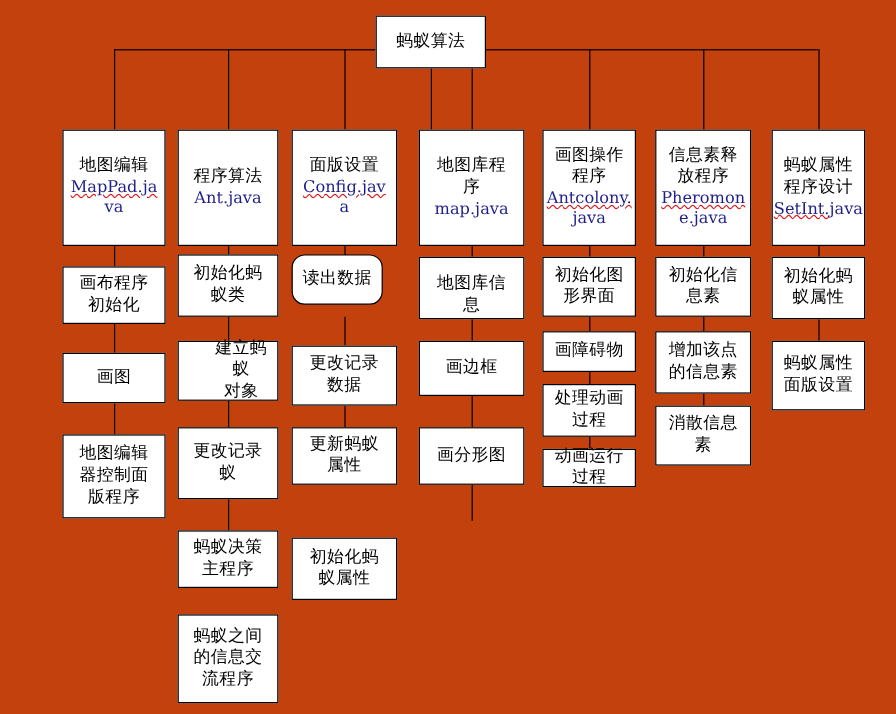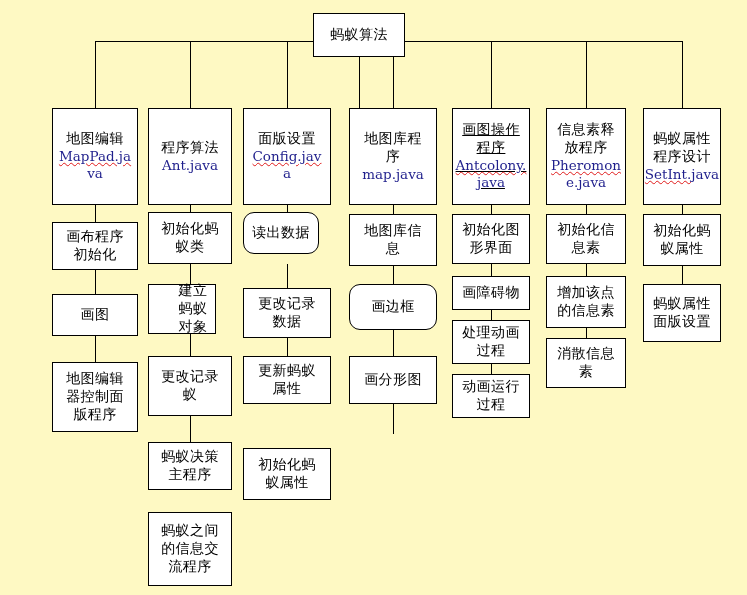--- a/index.html
+++ b/index.html
@@ -8,21 +8,21 @@
     padding: 0;
     background: #ffffff;
   }
   body {
     font-family: "DejaVu Sans", "Liberation Sans", sans-serif;
   }
   #canvas {
     position: relative;
     width: 747px;
     height: 595px;
-    background: #fef9c3;
+    background: #c2410c;
     overflow: hidden;
   }
   .node {
     position: absolute;
     box-sizing: border-box;
     border: 1px solid #000000;
     background: #ffffff;
     display: flex;
     flex-direction: column;
     align-items: center;
@@ -100,21 +100,21 @@
     <div class="node" style="left: 148px; top: 108px; width: 84px; height: 97px;">
       <div class="cn">程序算法</div>
       <div class="code">Ant.java</div>
     </div>
     <div class="edge v" style="left: 190px; top: 205px; height: 7px;"></div>
     <div class="node" style="left: 148px; top: 212px; width: 84px; height: 52px;">
       <div class="cn">初始化蚂
 蚁类</div>
     </div>
     <div class="edge v" style="left: 190px; top: 264px; height: 20px;"></div>
-    <div class="node" style="left: 148px; top: 284px; width: 68px; height: 50px; padding-left: 24px;">
+    <div class="node" style="left: 148px; top: 284px; width: 84px; height: 50px; padding-left: 24px;">
       <div class="cn">建立蚂蚁
 对象</div>
     </div>
     <div class="edge v" style="left: 190px; top: 334px; height: 22px;"></div>
     <div class="node" style="left: 148px; top: 356px; width: 84px; height: 60px;">
       <div class="cn">更改记录
 蚁</div>
     </div>
     <div class="edge v" style="left: 190px; top: 416px; height: 26px;"></div>
     <div class="node" style="left: 148px; top: 442px; width: 84px; height: 48px;">
@@ -150,56 +150,56 @@
       <div class="cn">初始化蚂
 蚁属性</div>
     </div>
     <div class="edge v" style="left: 393px; top: 41px; height: 67px;"></div>
     <div class="node" style="left: 349px; top: 108px; width: 88px; height: 97px;">
       <div class="cn">地图库程
 序</div>
       <div class="code">map.java</div>
     </div>
     <div class="edge v" style="left: 393px; top: 205px; height: 9px;"></div>
-    <div class="node" style="left: 349px; top: 214px; width: 88px; height: 52px;">
+    <div class="node" style="left: 349px; top: 214px; width: 88px; height: 52px; justify-content: flex-end;">
       <div class="cn">地图库信
 息</div>
     </div>
     <div class="edge v" style="left: 393px; top: 266px; height: 18px;"></div>
-    <div class="node" style="left: 349px; top: 284px; width: 88px; height: 46px; border-radius: 11px;">
+    <div class="node" style="left: 349px; top: 284px; width: 88px; height: 46px;">
       <div class="cn">画边框</div>
     </div>
     <div class="edge v" style="left: 393px; top: 330px; height: 26px;"></div>
     <div class="node" style="left: 349px; top: 356px; width: 88px; height: 48px;">
       <div class="cn">画分形图</div>
     </div>
     <div class="edge v" style="left: 393px; top: 404px; height: 30px;"></div>
     <div class="edge v" style="left: 491px; top: 41px; height: 67px;"></div>
-    <div class="node" style="left: 452px; top: 108px; width: 78px; height: 97px; text-decoration: underline;">
+    <div class="node" style="left: 452px; top: 108px; width: 78px; height: 97px;">
       <div class="cn">画图操作
 程序</div>
       <div class="code"><span class="misspell">Antcolony.</span>
 java</div>
     </div>
     <div class="edge v" style="left: 491px; top: 205px; height: 9px;"></div>
     <div class="node" style="left: 452px; top: 214px; width: 78px; height: 50px;">
       <div class="cn">初始化图
 形界面</div>
     </div>
     <div class="edge v" style="left: 491px; top: 264px; height: 12px;"></div>
     <div class="node" style="left: 452px; top: 276px; width: 78px; height: 34px;">
       <div class="cn">画障碍物</div>
     </div>
     <div class="edge v" style="left: 491px; top: 310px; height: 10px;"></div>
     <div class="node" style="left: 452px; top: 320px; width: 78px; height: 44px;">
       <div class="cn">处理动画
 过程</div>
     </div>
     <div class="edge v" style="left: 491px; top: 364px; height: 10px;"></div>
-    <div class="node" style="left: 452px; top: 374px; width: 78px; height: 44px;">
+    <div class="node" style="left: 452px; top: 374px; width: 78px; height: 32px;">
       <div class="cn">动画运行
 过程</div>
     </div>
     <div class="edge v" style="left: 586px; top: 41px; height: 67px;"></div>
     <div class="node" style="left: 546px; top: 108px; width: 80px; height: 97px;">
       <div class="cn">信息素释
 放程序</div>
       <div class="code"><span class="misspell">Pheromon</span>
 e.java</div>
     </div>

